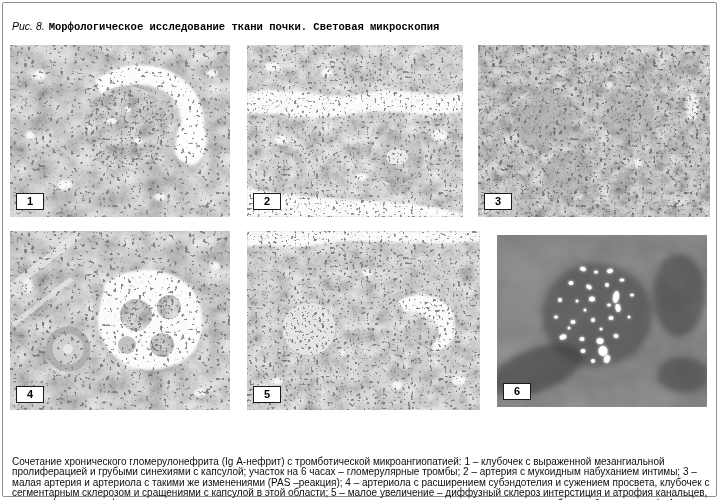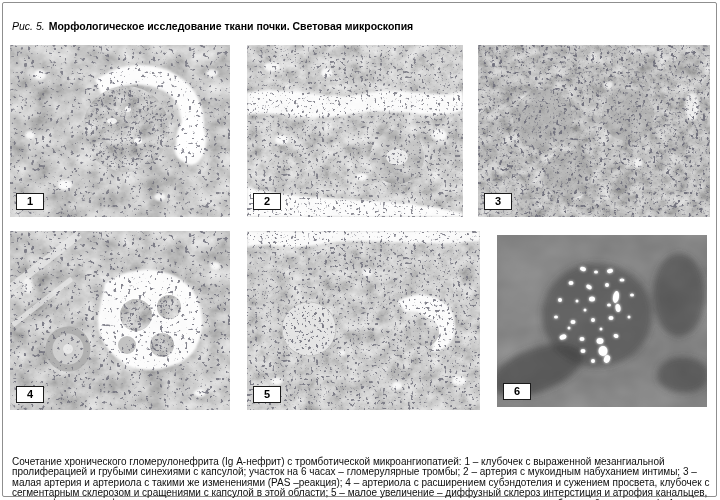--- a/index.html
+++ b/index.html
@@ -2,21 +2,21 @@
 <html><head>
 <meta charset="utf-8">
 <style>
   * { margin:0; padding:0; box-sizing:border-box; }
   html,body { width:720px; height:500px; background:#ffffff; }
   body { position:relative; font-family:"Liberation Sans","DejaVu Sans",sans-serif; overflow:hidden; }
   .frame { position:absolute; left:2px; top:2px; width:715px; height:495px;
            border:1px solid #8f8f8f; border-radius:2px; background:#fff; }
   .fig-title { position:absolute; left:12px; top:20px; font-size:10.5px; color:#000; white-space:nowrap; }
   .fig-label { font-style:italic; margin-right:4px; }
-  .fig-heading { font-weight:bold; }
+  .fig-heading { font-weight:bold;font-family:Liberation Mono, monospace; }
   .panel { position:absolute; overflow:hidden; background:#cccccc; }
   .panel.fluoro { background:#2e2e2e; }
   .panel svg.micro { position:absolute; left:0; top:0; width:100%; height:100%; display:block; }
   .badge { position:absolute; left:6px; bottom:7px; width:28px; height:17px;
            background:#ffffff; border:1px solid #1a1a1a; color:#000;
            font-size:11px; font-weight:bold; text-align:center; line-height:15px; z-index:5; }
   .caption { position:absolute; left:12px; top:413px; width:700px;
              font-size:10px; line-height:10.4px; color:#0d0d0d;margin-top:44px; }
   .defs-holder { position:absolute; width:0; height:0; overflow:hidden; }
 </style>
@@ -94,21 +94,21 @@
             <feMergeNode in="SourceGraphic"></feMergeNode>
           </feMerge>
     </filter>
   </defs>
 </svg>
 </div>
 
 <div class="frame"></div>
 
 <div class="fig-title">
-  <span class="fig-label">Рис. 5.</span><span class="fig-heading">Морфологическое исследование ткани почки. Световая микроскопия</span>
+  <span class="fig-label">Рис. 8.</span><span class="fig-heading">Морфологическое исследование ткани почки. Световая микроскопия</span>
 </div>
 
 <figure class="panel" style="left:10px;top:45px;width:220px;height:172px">
   <svg class="micro" viewBox="0 0 220 172" preserveAspectRatio="none">
     <rect width="220" height="172" fill="#c8c8c8"></rect>
     <rect width="220" height="172" filter="url(#mottleA)"></rect>
     <g fill="#ffffff" filter="url(#soft)">
       <path d="M85,35 Q120,10 160,26 Q192,42 194,76 Q195,102 178,116 Q168,120 164,104 Q176,82 168,60 Q154,38 120,40 Q100,42 92,50 Z" opacity="0.95"></path>
       <ellipse cx="181" cy="96" rx="15" ry="24" opacity="0.95"></ellipse>
       <ellipse cx="30" cy="30" rx="6" ry="5" opacity="0.85"></ellipse>

